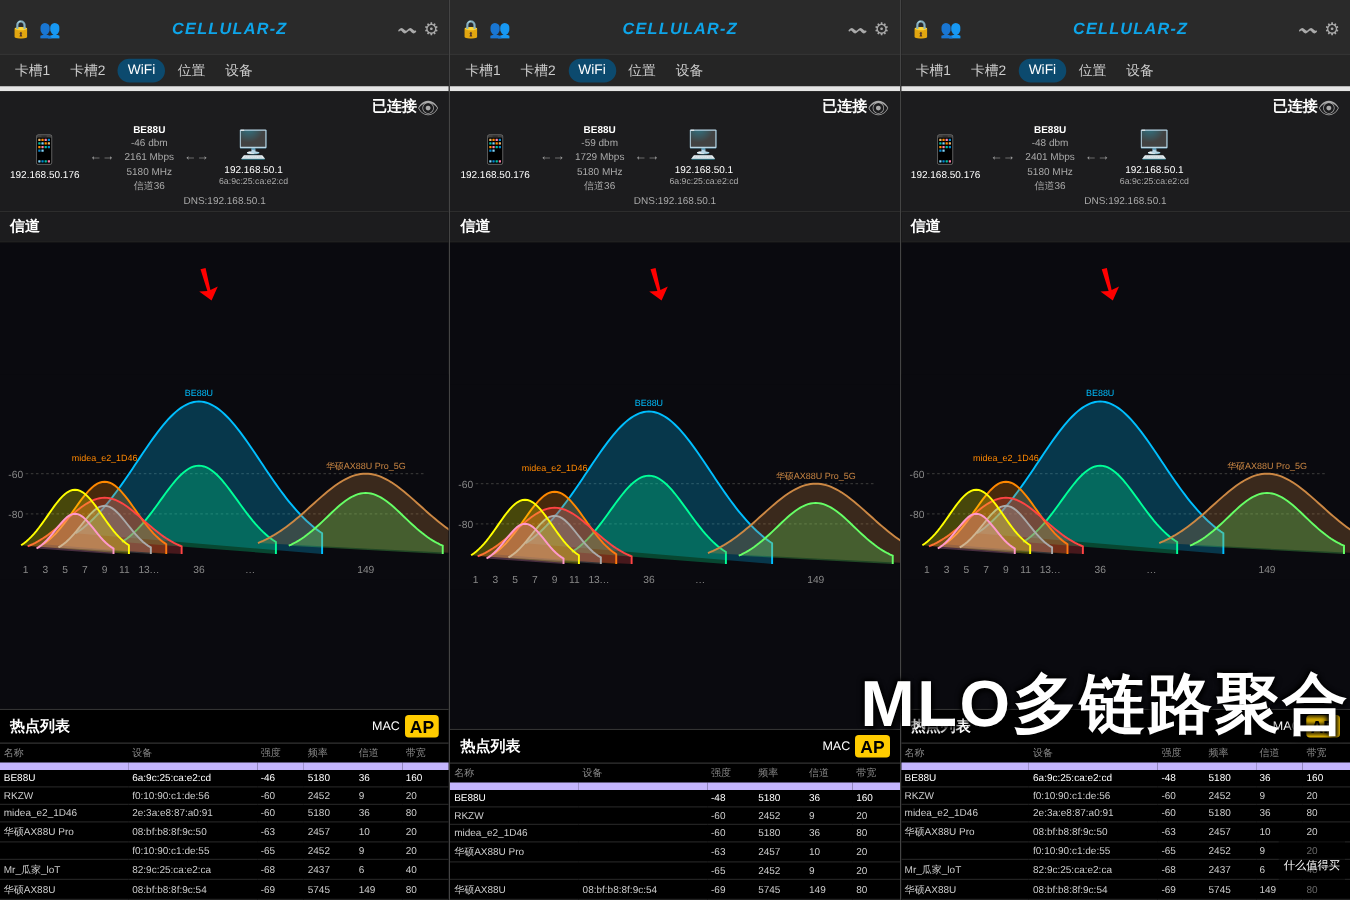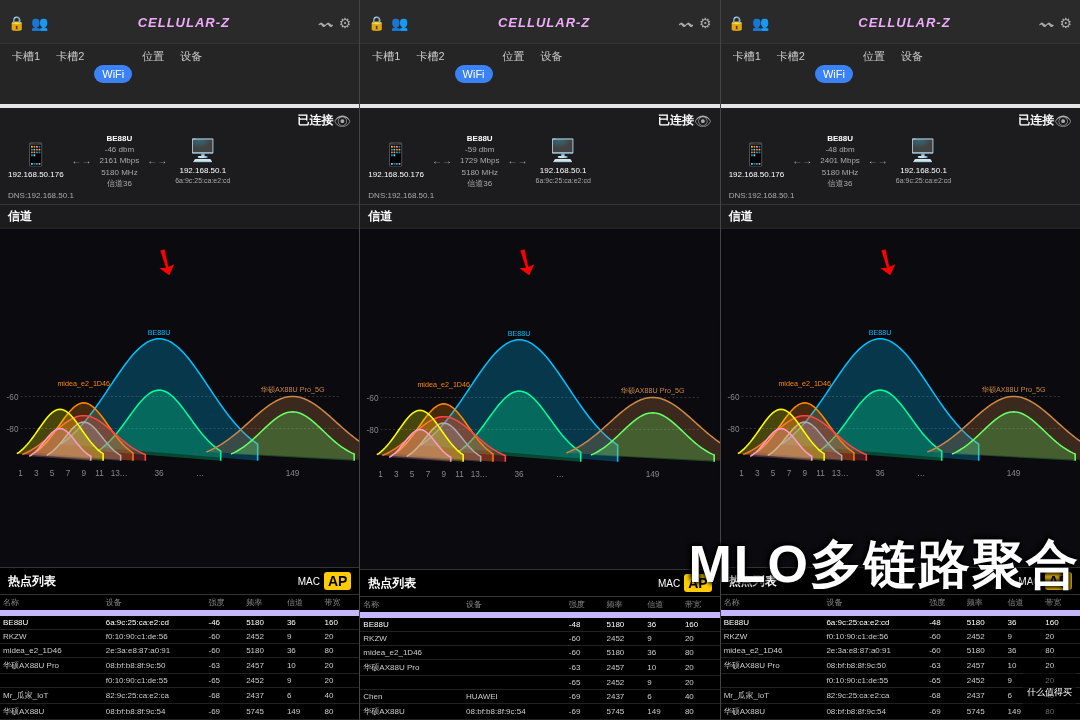--- a/index.html
+++ b/index.html
@@ -36,21 +36,21 @@
       align-items: center;
       gap: 6px;
       border-bottom: 1px solid #333;
       min-height: 44px;
     }
     .header-icon {
       color: #aaa;
       font-size: 14px;
     }
     .header-title {
-      color: #f0abfc;
+      color: #0ea5e9;
       font-weight: bold;
       font-size: 13px;
       letter-spacing: 1px;
       font-style: italic;
       flex: 1;
       text-align: center;
     }
 
     
     .tabs {
@@ -60,24 +60,24 @@
       padding: 0 4px;
     }
     .tab {
       padding: 5px 8px;
       color: #ccc;
       font-size: 11px;
       cursor: pointer;
       white-space: nowrap;
     }
     .tab.active {
-      background: #3b82f6;
+      background: #0c4a6e;
       border-radius: 10px;
       color: #fff;
-      margin: 21px 2px;
+      margin: 3px 2px;
       padding: 3px 8px;
     }
 
     
     .connected-section {
       background: #1c1c1e;
       padding: 4px 8px;
       border-bottom: 1px solid #333;
     }
     .connected-header {
@@ -134,20 +134,21 @@
       font-size: 8px;
       color: #fff;
     }
     .router-mac {
       font-size: 7px;
       color: #aaa;
     }
     .dns-row {
       color: #aaa;
       font-size: 8px;
+      text-align: center;
       margin-top: 2px;
     }
     .connected-eye {
       color: #aaa;
       font-size: 14px;
     }
     .signal-arrow {
       color: #aaa;
       font-size: 10px;
       display: flex;
@@ -572,28 +573,20 @@
             </tr>
             <tr>
               <td title="&lt;HiddenSSID&gt;"><hiddenssid></hiddenssid></td>
               <td title=""></td>
               <td title="-65">-65</td>
               <td title="2452">2452</td>
               <td title="9">9</td>
               <td title="20">20</td>
             </tr>
             <tr>
-              <td title="Chen">Chen</td>
-              <td title="HUAWEI">HUAWEI</td>
-              <td title="-69">-69</td>
-              <td title="2437">2437</td>
-              <td title="6">6</td>
-              <td title="40">40</td>
-            </tr>
-            <tr>
               <td title="华硕AX88U">华硕AX88U</td>
               <td title="08:bf:b8:8f:9c:54">08:bf:b8:8f:9c:54</td>
               <td title="-69">-69</td>
               <td title="5745">5745</td>
               <td title="149">149</td>
               <td title="80">80</td>
             </tr>
         </tbody>
       </table>
     </div>

